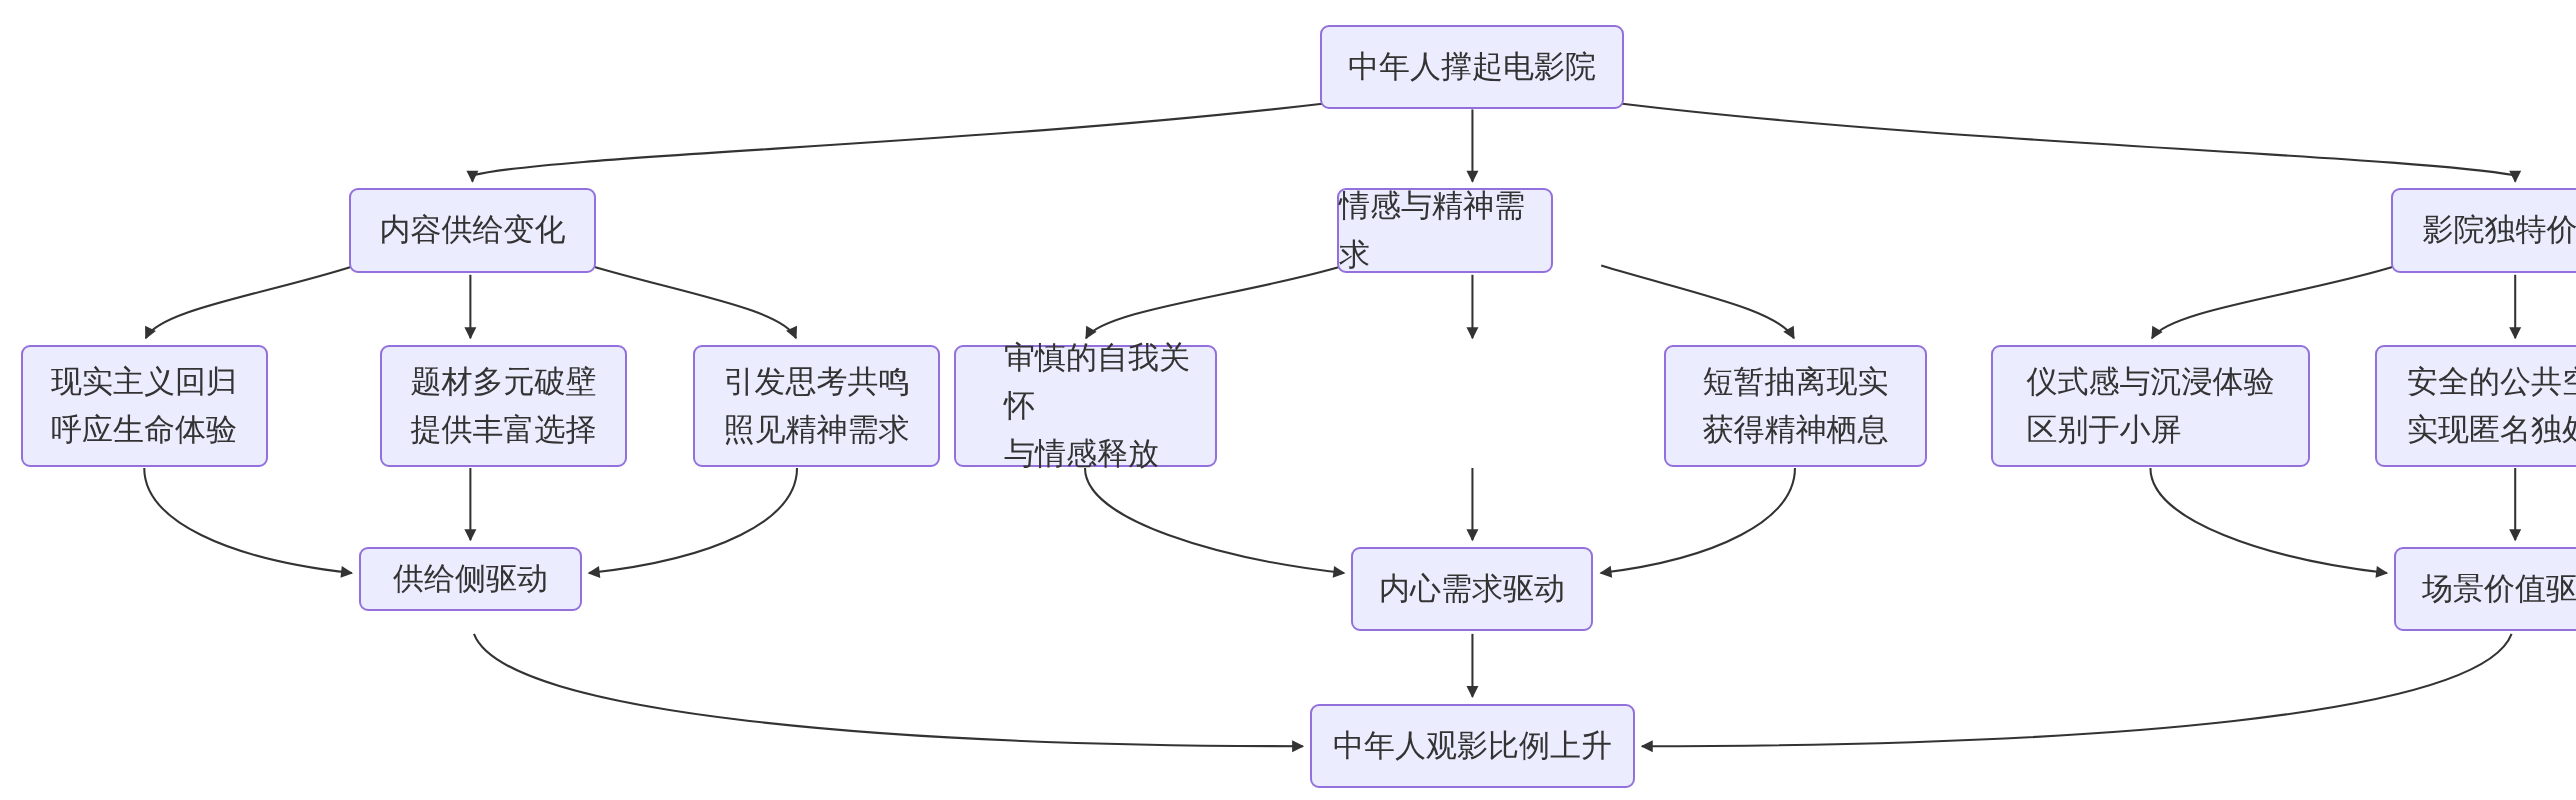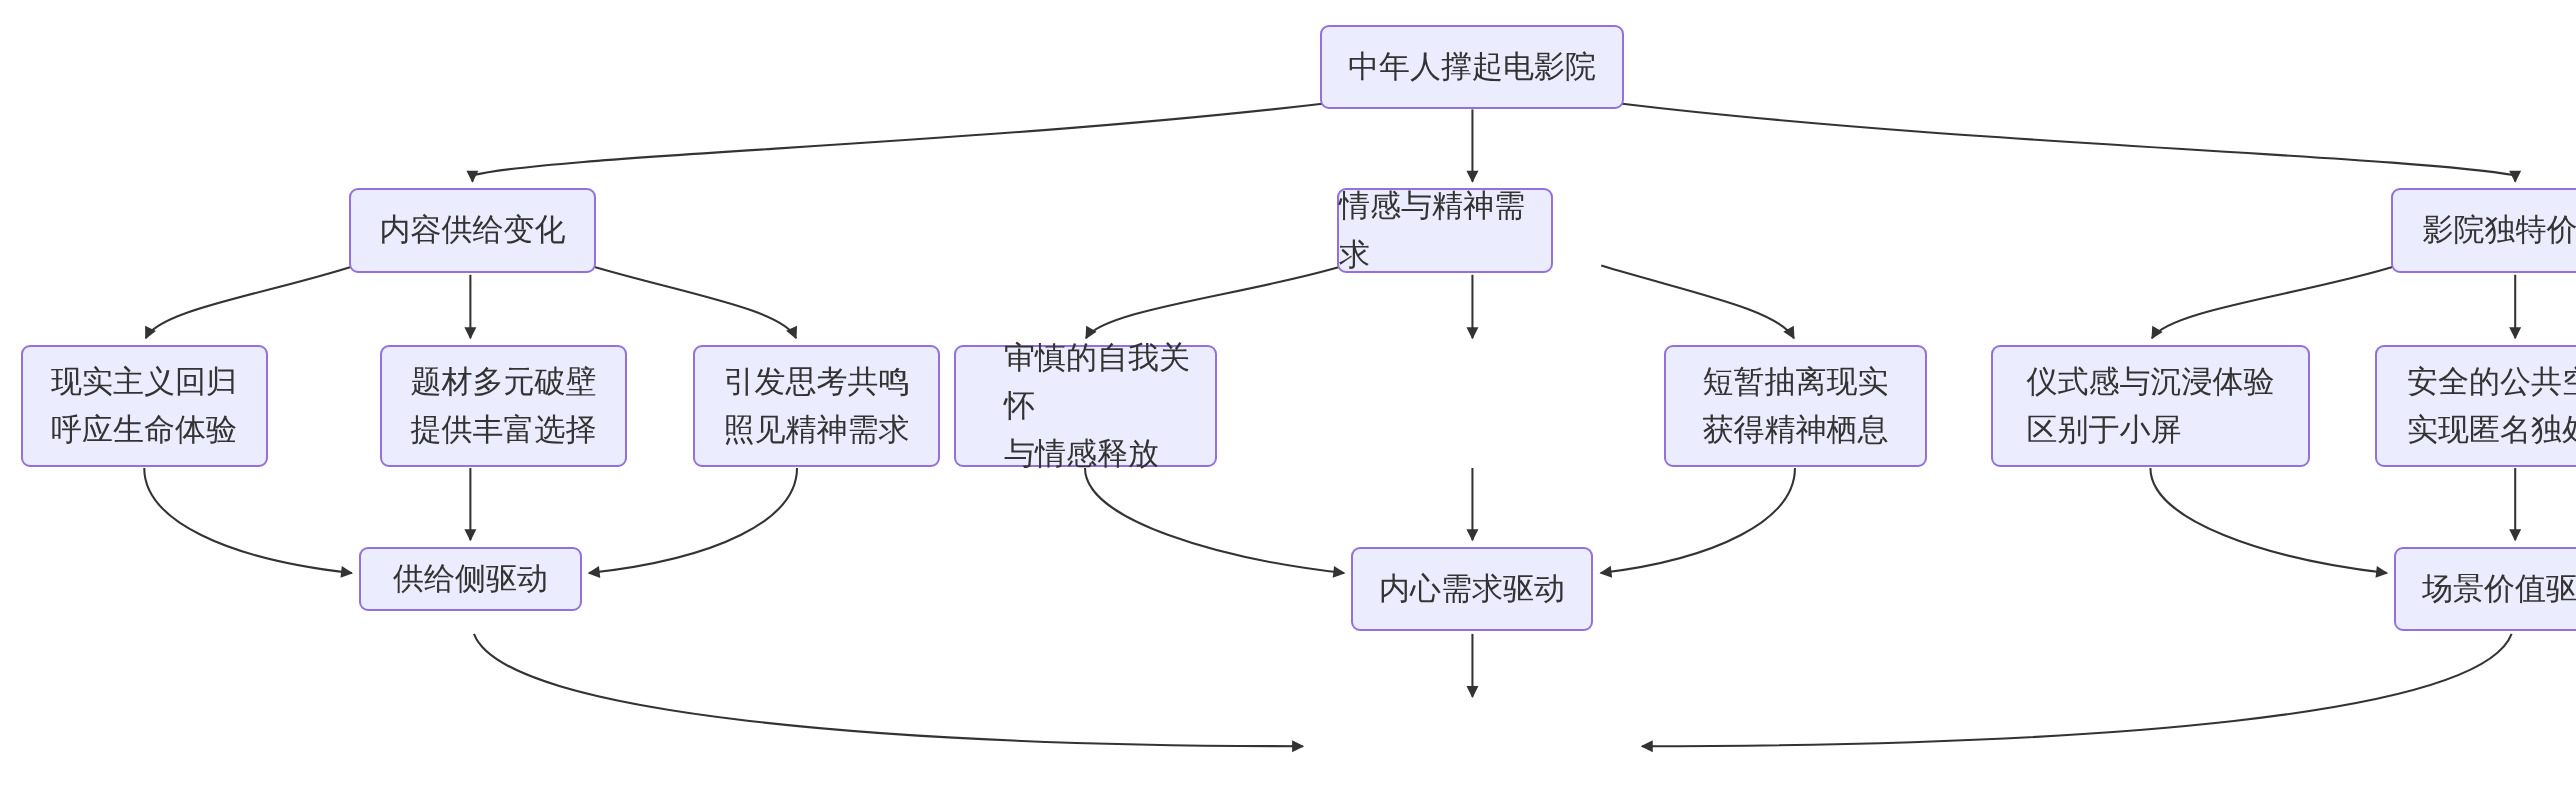--- a/index.html
+++ b/index.html
@@ -105,15 +105,16 @@
 
   <div class="node" style="left:1991px;top:345px;width:319px;height:122px;">仪式感与沉浸体验
 区别于小屏</div>
   <div class="node" style="left:2375px;top:345px;width:281px;height:122px;">安全的公共空间
 实现匿名独处</div>
 
   <div class="node" style="left:359px;top:547px;width:223px;height:64px;">供给侧驱动</div>
   <div class="node" style="left:1351px;top:547px;width:242px;height:84px;">内心需求驱动</div>
   <div class="node" style="left:2394px;top:547px;width:242px;height:84px;">场景价值驱动</div>
 
+  <div class="node" style="left:1310px;top:704px;width:325px;height:84px;">中年人观影比例上升</div>
 
 </div>
 
 
 </body></html>

